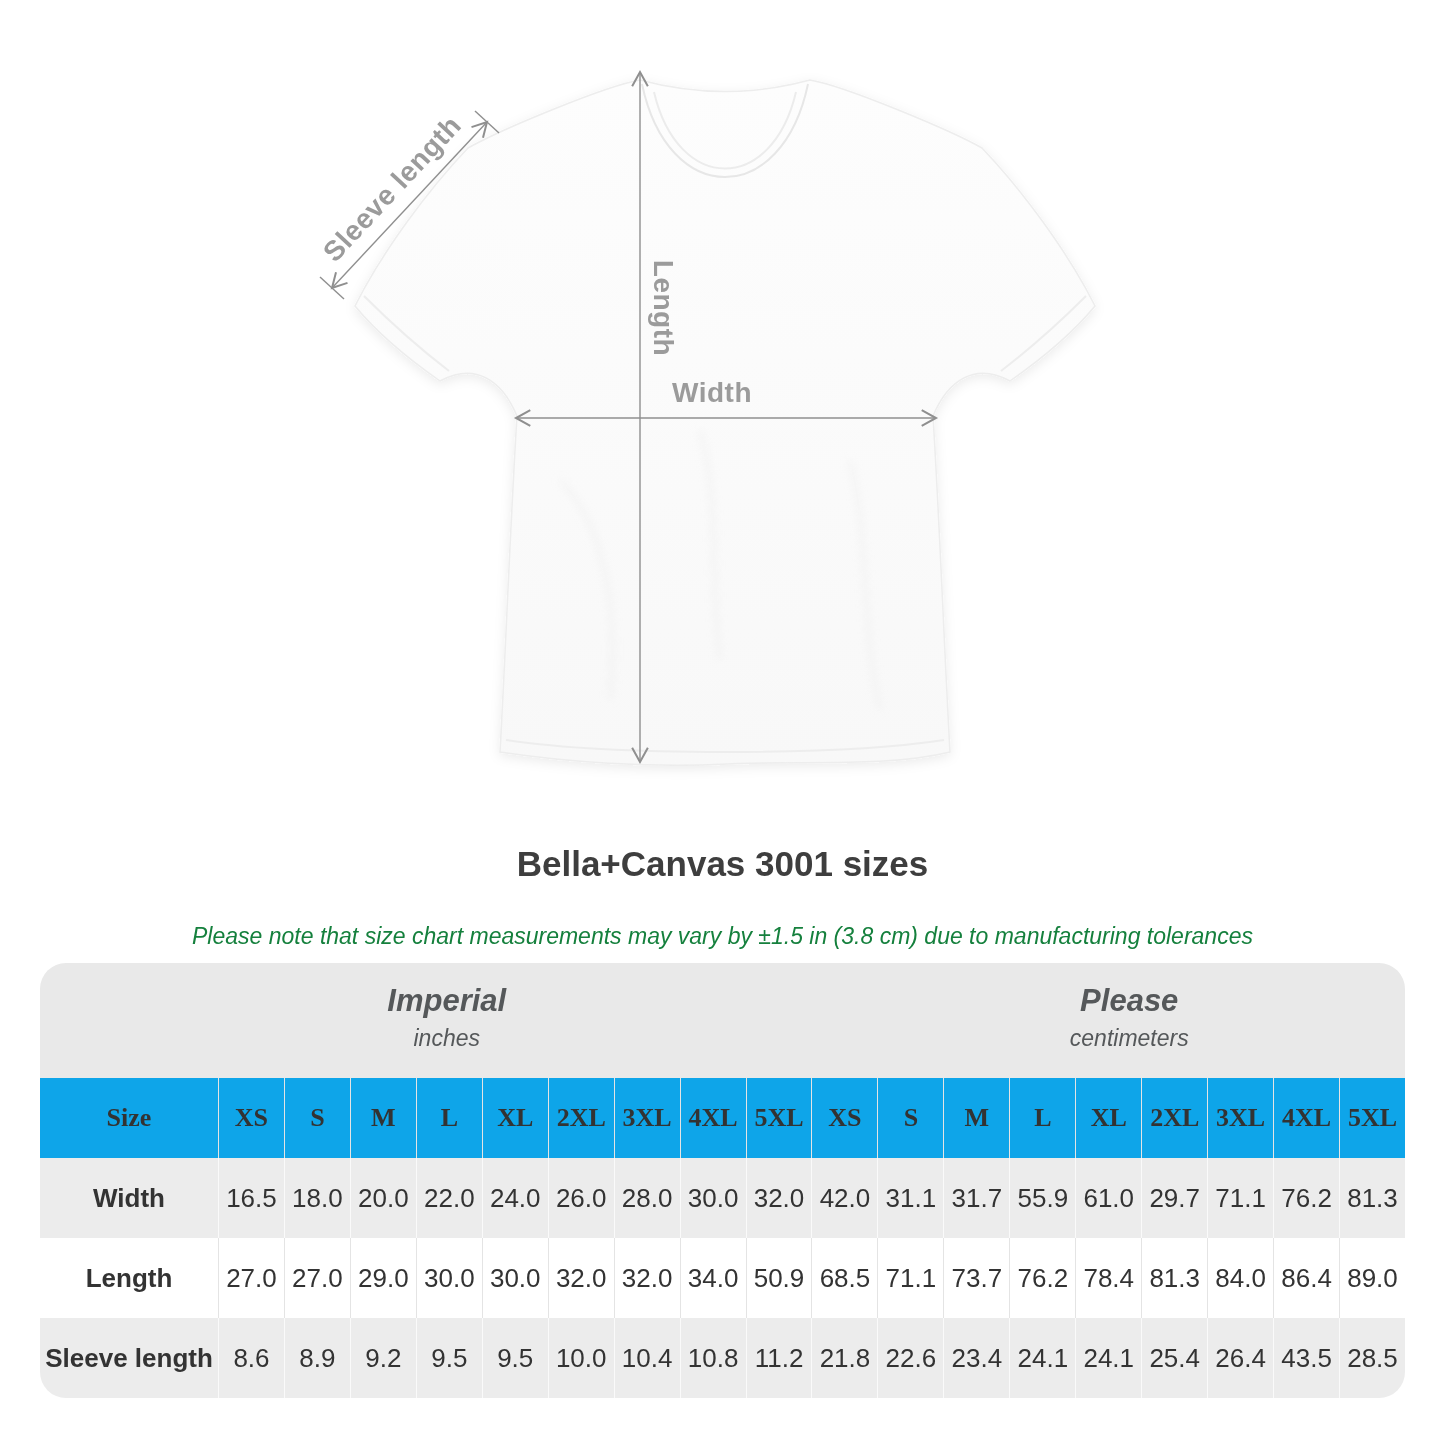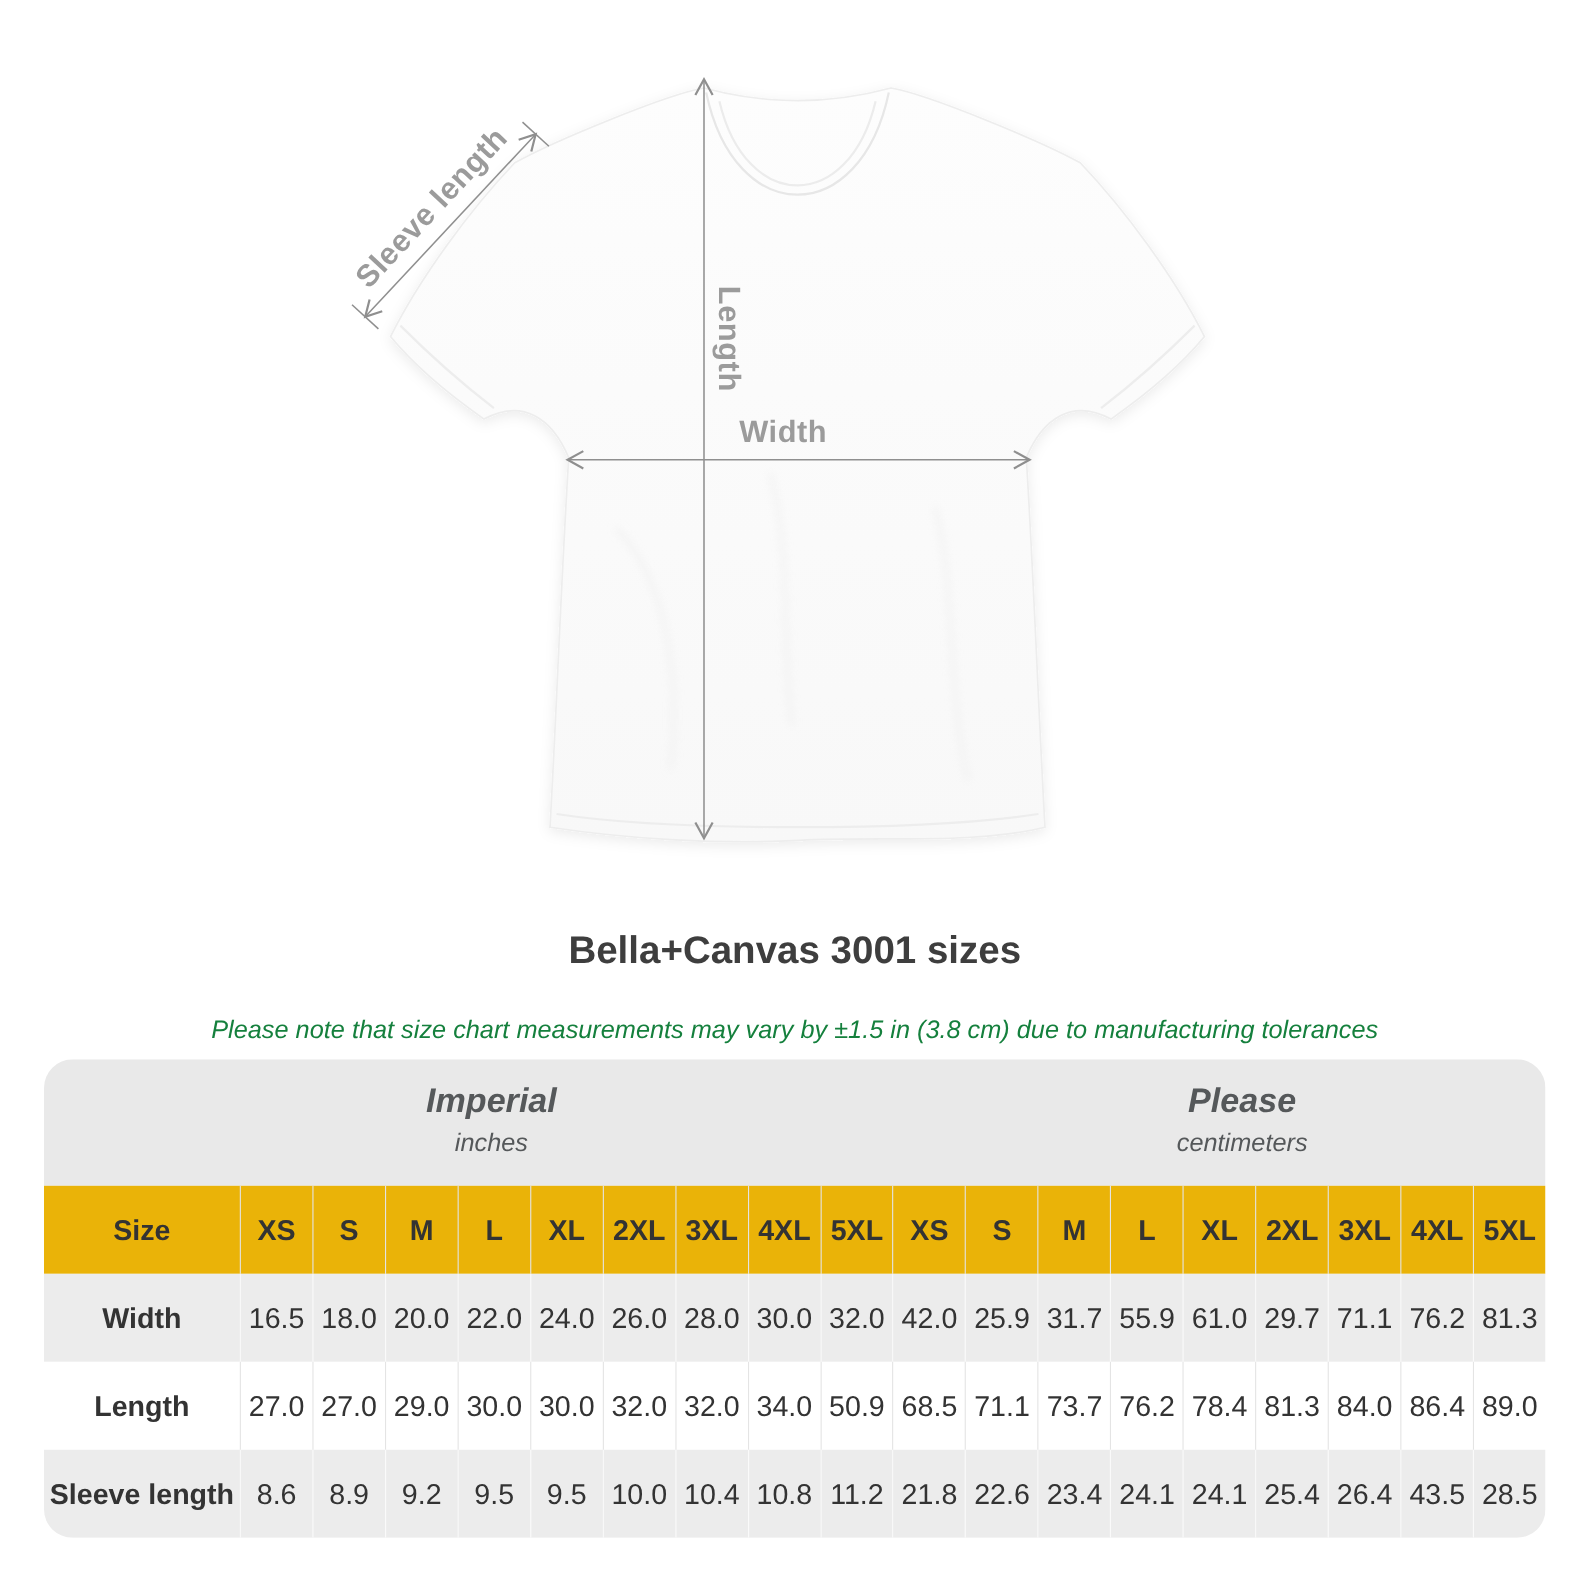--- a/index.html
+++ b/index.html
@@ -37,21 +37,21 @@
   .unit-sub{font-size:23px;font-style:italic;color:#55585a;text-align:center;}
   .trow{
     display:grid;grid-template-columns:178px repeat(18,1fr);
     height:80px;
   }
   .trow .cell{
     display:flex;align-items:center;justify-content:center;
     font-size:26px;color:#333333;white-space:nowrap;
   }
   .trow .cell:not(:first-child){border-left:1px solid var(--sep);}
-  .sizes-row{background:#eab308;--sep:#e4e4e4;}
+  .sizes-row{background:#0ea5e9;font-family:Liberation Serif, serif;--sep:#e4e4e4;}
   .white-row{background:#ffffff;--sep:#e4e4e4;}
   .gray-row{background:#ececec;--sep:#fafafa;}
   .size-head,.size-cell{font-weight:bold;font-size:25px;color:#696969;}
   .label-cell{font-weight:bold;font-size:25px;color:#696969;}
   
   .dim-label{
     font-family:"Liberation Sans", sans-serif;
     font-size:28px;font-weight:bold;fill:#9b9b9b;letter-spacing:0.5px;
   }
 </style>
@@ -164,21 +164,21 @@
         <div class="cell val-cell">16.5</div>
         <div class="cell val-cell">18.0</div>
         <div class="cell val-cell">20.0</div>
         <div class="cell val-cell">22.0</div>
         <div class="cell val-cell">24.0</div>
         <div class="cell val-cell">26.0</div>
         <div class="cell val-cell">28.0</div>
         <div class="cell val-cell">30.0</div>
         <div class="cell val-cell">32.0</div>
         <div class="cell val-cell">42.0</div>
-        <div class="cell val-cell">25.9</div>
+        <div class="cell val-cell">31.1</div>
         <div class="cell val-cell">31.7</div>
         <div class="cell val-cell">55.9</div>
         <div class="cell val-cell">61.0</div>
         <div class="cell val-cell">29.7</div>
         <div class="cell val-cell">71.1</div>
         <div class="cell val-cell">76.2</div>
         <div class="cell val-cell">81.3</div>
       </div>
       <div class="trow white-row">
         <div class="cell label-cell">Length</div>

